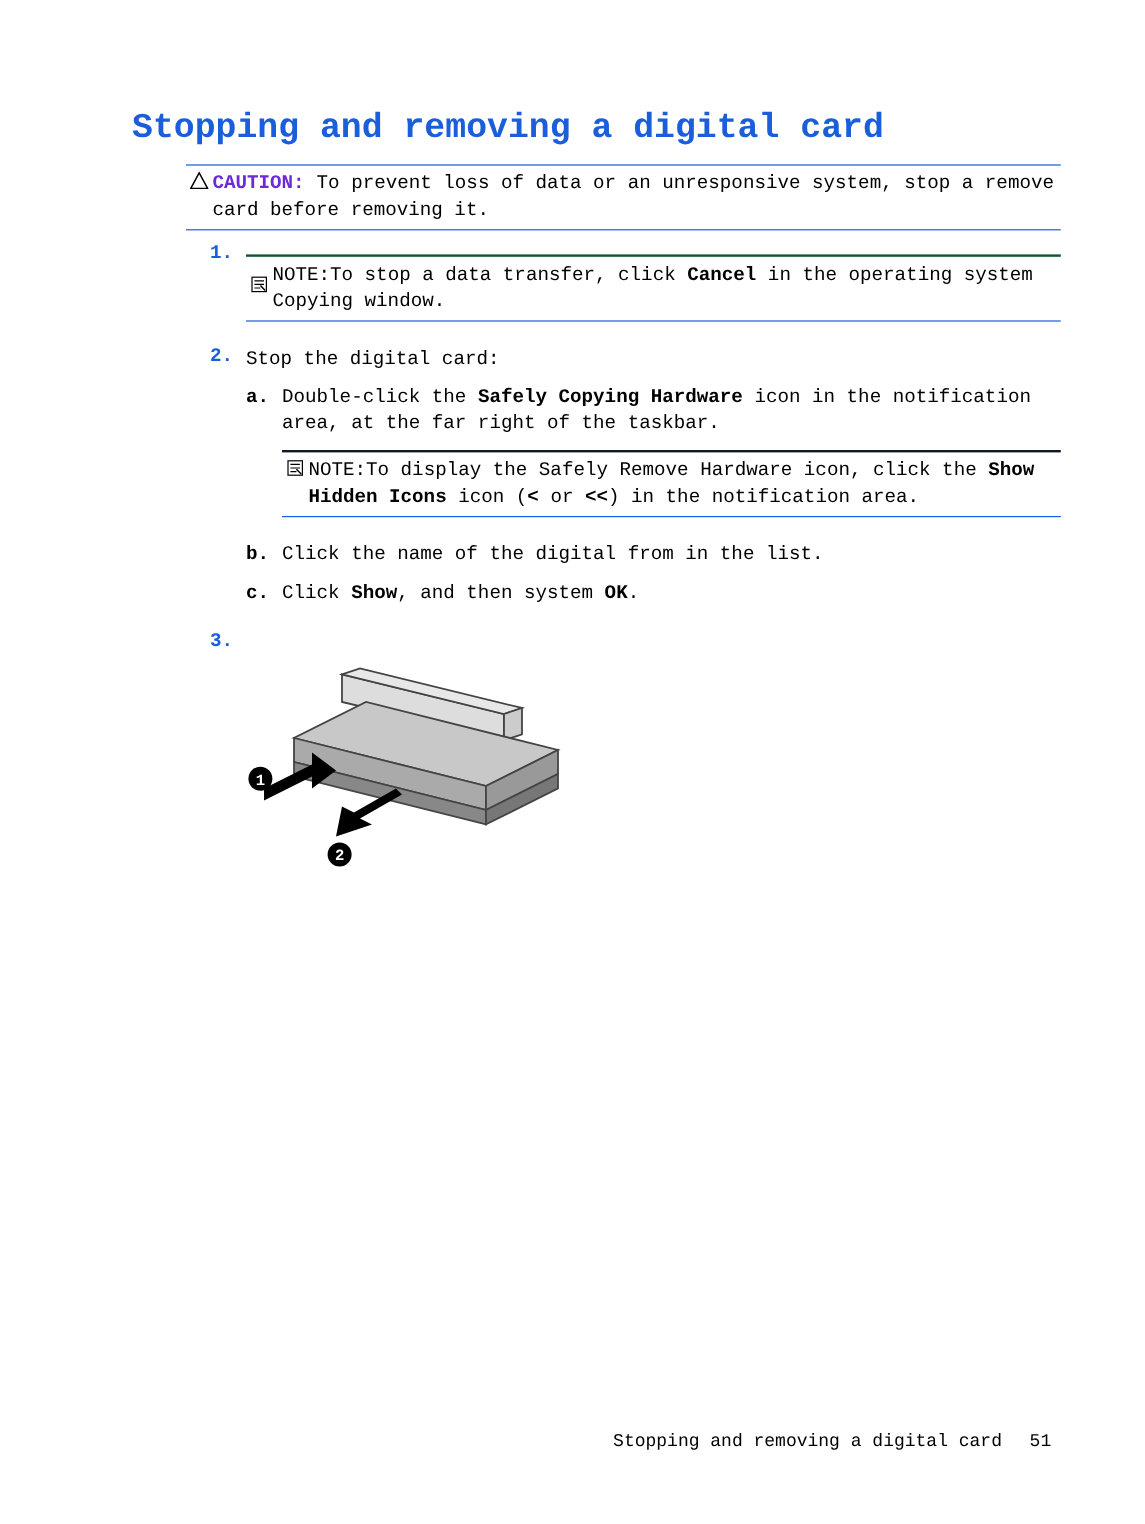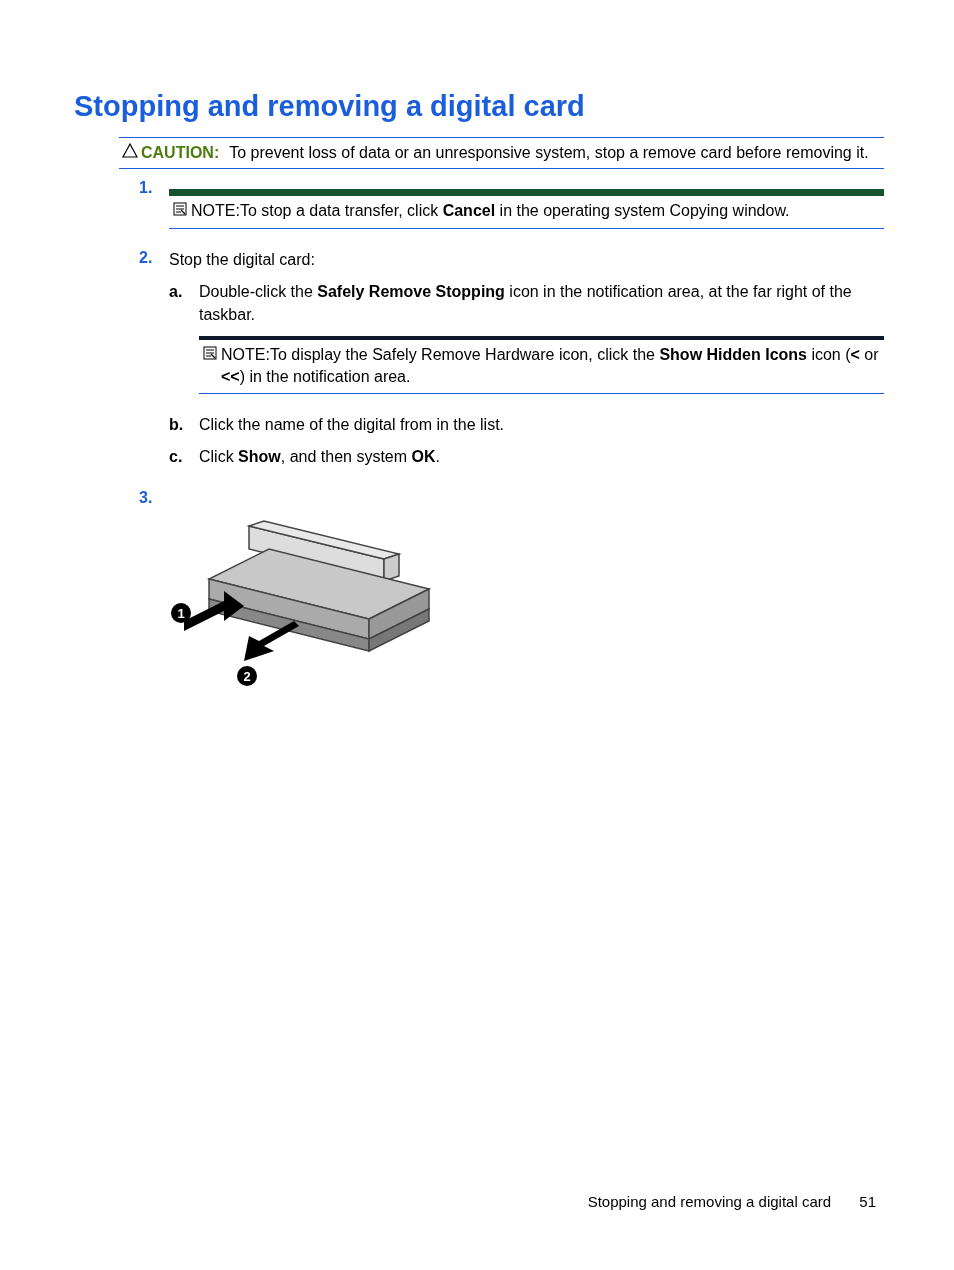--- a/index.html
+++ b/index.html
@@ -8,21 +8,22 @@
     padding: 0;
     background: #fff;
     color: #000;
     font-size: 16px;
   }
   .page {
     width: 954px;
     height: 1270px;
     position: relative;
     box-sizing: border-box;
-    padding: 90px 70px 60px 74px;
+    padding: 90px 70px 60px 110px;
+    font-family: Liberation Mono, monospace;
   }
   .title {
     color: #1a5edb;
     font-size: 29px;
     font-weight: bold;
     margin: 0 0 14px 0;
   }
   .callout {
     margin: 0 0 10px 45px;
     border-top: 1px solid #1a5edb;
@@ -32,21 +33,21 @@
     align-items: flex-start;
   }
   .callout.caution .icon-slot,
   .callout.note .icon-slot {
     width: 22px;
     flex: 0 0 22px;
     text-align: center;
     padding-top: 1px;
   }
   .callout .label {
-    color: #4d7c0f;
+    color: #6d28d9;
     font-weight: bold;
     padding-right: 10px;
   }
   .callout .text {
     flex: 1;
     line-height: 1.4;
   }
   .ol1 {
     list-style: none;
     padding: 0;
@@ -61,24 +62,25 @@
     font-weight: bold;
     width: 30px;
     flex: 0 0 30px;
   }
   .ol1 > li > .body {
     flex: 1;
     line-height: 1.4;
   }
   .note-inner {
     margin: 10px 0 10px 0;
-    border-top: 7px solid #14532d;
+    border-top: 2px solid #14532d;
     border-bottom: 1px solid #1a5edb;
     padding: 4px 0;
     display: flex;
+    align-items: center;
   }
   .note-inner .icon-slot {
     width: 22px;
     flex: 0 0 22px;
     text-align: center;
     padding-top: 1px;
   }
   .ol2 {
     list-style: none;
     padding: 0;
@@ -92,21 +94,21 @@
     font-weight: bold;
     width: 30px;
     flex: 0 0 30px;
   }
   .ol2 > li > .body2 {
     flex: 1;
     line-height: 1.4;
   }
   .note-inner2 {
     margin: 10px 0 10px 0;
-    border-top: 4px solid #0f172a;
+    border-top: 2px solid #0f172a;
     border-bottom: 1px solid #1a5edb;
     padding: 4px 0;
     display: flex;
   }
   .note-inner2 .icon-slot {
     width: 22px;
     flex: 0 0 22px;
     text-align: center;
     padding-top: 1px;
   }
@@ -116,21 +118,21 @@
     height: 200px;
     margin-top: 12px;
   }
   .footer {
     position: absolute;
     bottom: 60px;
     right: 78px;
     font-size: 15px;
   }
   .footer .pnum {
-    margin-left: 24px;
+    margin-left: 14px;
   }
 </style>
 </head>
 <body>
 
 <div class="page">
 
   <h1 class="title">Stopping and removing a digital card</h1>
 
   <div class="callout caution">
@@ -168,21 +170,21 @@
     </li>
 
     <li>
       <span class="num">2.</span>
       <div class="body">
         <span>Stop the digital card:</span>
         <ol class="ol2">
           <li>
             <span class="letter">a.</span>
             <div class="body2">
-              <span>Double-click the </span><b>Safely Remove Stopping</b><span> icon in the notification area, at the far right of the taskbar.</span>
+              <span>Double-click the </span><b>Safely Copying Hardware</b><span> icon in the notification area, at the far right of the taskbar.</span>
               <div class="note-inner2">
                 <span class="icon-slot">
                   <svg width="16" height="16" viewBox="0 0 16 16">
                     <rect x="2" y="2" width="12" height="12" fill="none" stroke="#000" stroke-width="1"></rect>
                     <line x1="4" y1="5" x2="12" y2="5" stroke="#000" stroke-width="1"></line>
                     <line x1="4" y1="8" x2="12" y2="8" stroke="#000" stroke-width="1"></line>
                     <line x1="4" y1="11" x2="9" y2="11" stroke="#000" stroke-width="1"></line>
                     <path d="M9 9 L13 13" stroke="#000" stroke-width="1.2"></path>
                   </svg>
                 </span>

